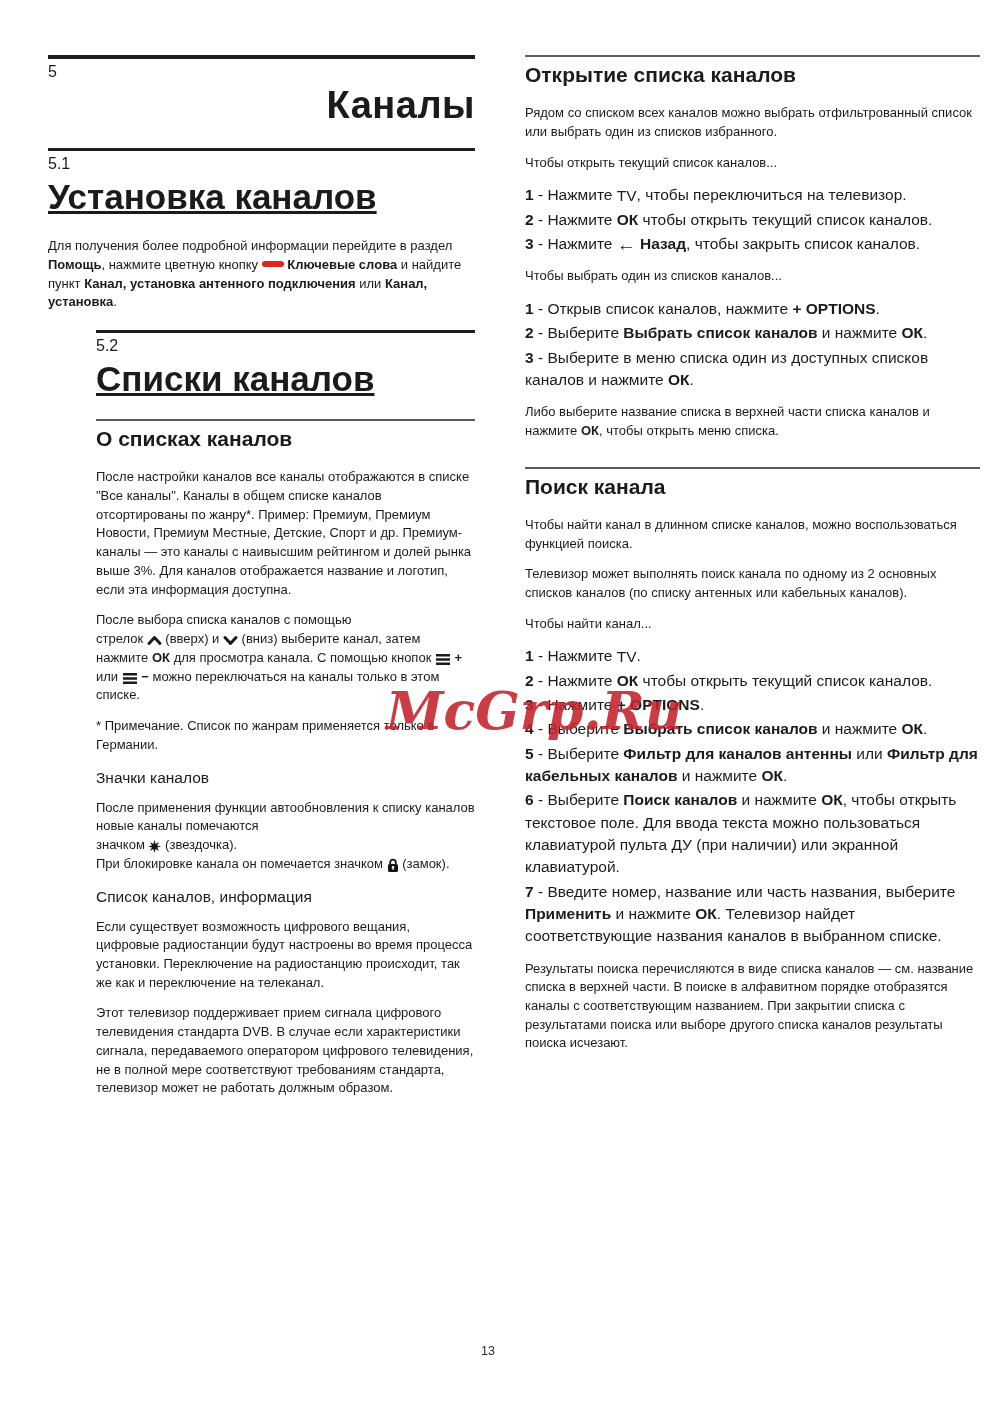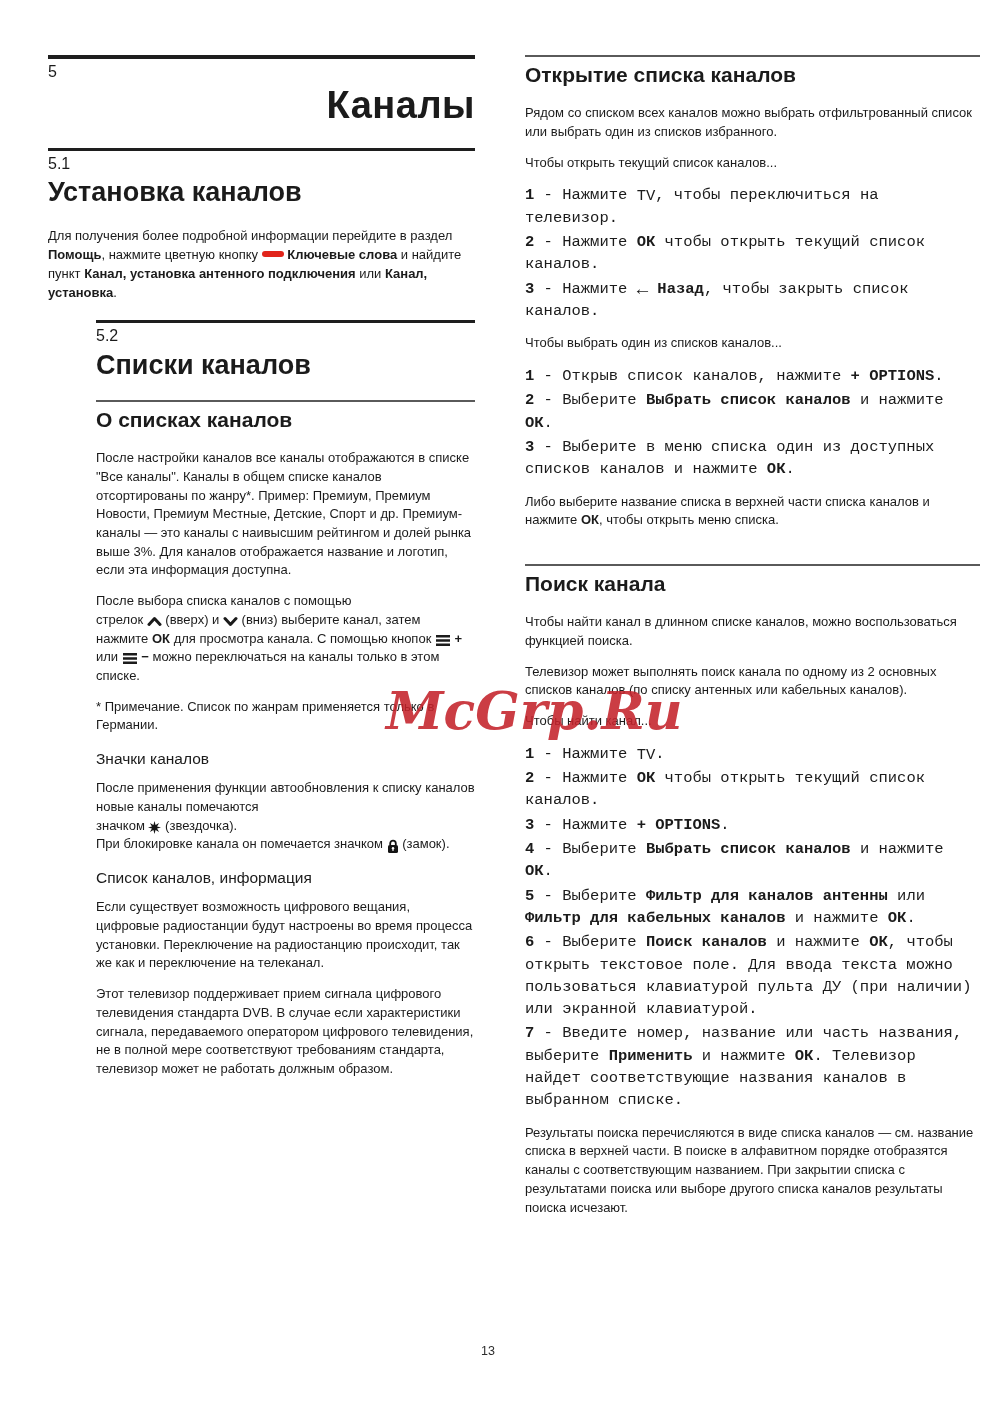--- a/index.html
+++ b/index.html
@@ -20,31 +20,31 @@
   .col{flex:none;}
   .col-left{width:427px;}
   .col-right{width:455px;}
 
   .rule{border:0;border-top:2px solid var(--rule-gray);margin:0 0 5px 0;}
   .rule.thick{border-top:4px solid var(--rule-dark);margin-bottom:3px;}
   .rule.section{border-top:3px solid var(--rule-dark);margin-bottom:3px;}
 
   .sec-num{font-size:16px;line-height:1.2;margin:0 0 3px 0;}
   h1.chapter{font-size:38px;line-height:1.15;font-weight:700;margin:0 0 20px 0;letter-spacing:0.5px;text-align:right;}
-  h2.sec{font-size:27px;line-height:1.2;font-weight:700;margin:0 0 19px 0;}
+  h2.sec{font-size:35px;line-height:1.2;font-weight:700;margin:0 0 19px 0;text-decoration:underline;}
   h3.sub{font-size:21px;line-height:1.2;font-weight:700;margin:0 0 17px 0;}
   h4.minor{font-size:15.5px;line-height:1.3;font-weight:400;margin:14px 0 10px 0;}
 
   p.body{font-size:13px;line-height:1.44;margin:0 0 12px 0;}
-  .steps{margin:0 0 12px 0;font-family:Liberation Mono, monospace;}
+  .steps{margin:0 0 12px 0;}
   p.step{font-size:15.5px;line-height:1.44;margin:0 0 2px 0;}
   .b{font-weight:700;}
 
   .block-gap{margin-top:18px;margin-left:48px;}
-  .search-gap{margin-top:34px;}
+  .search-gap{margin-top:26px;}
 
   
   .icon{display:inline-block;vertical-align:-1px;line-height:0;}
   .icon svg{display:inline-block;vertical-align:middle;}
   .icon.red-dash{width:22px;height:6px;background:var(--red);border-radius:3px;vertical-align:2px;}
   .icon.back-arrow{font-weight:700;font-size:19px;line-height:1;vertical-align:-2px;color:var(--ink);}
 
   .watermark{
     position:absolute;left:386px;top:680px;z-index:6;
     font-family:"DejaVu Serif", serif;font-style:italic;font-weight:700;

